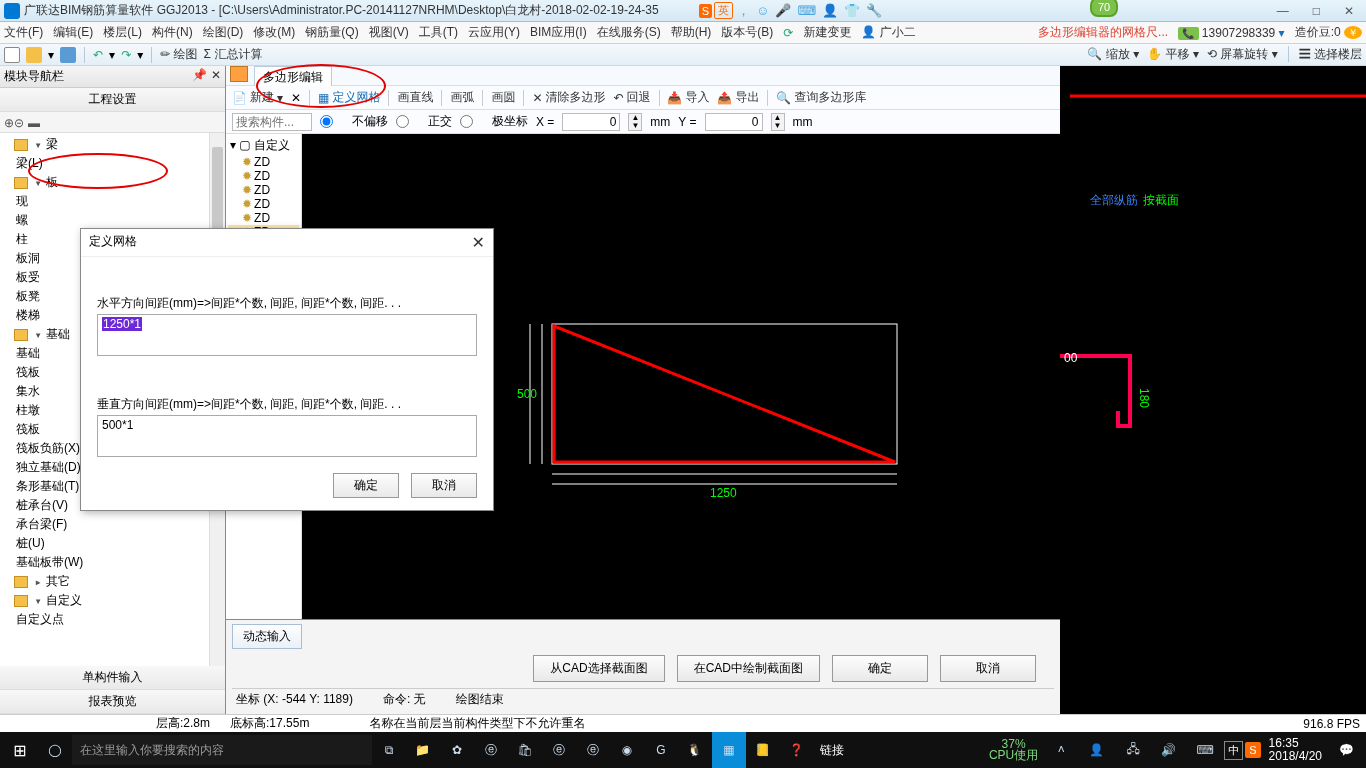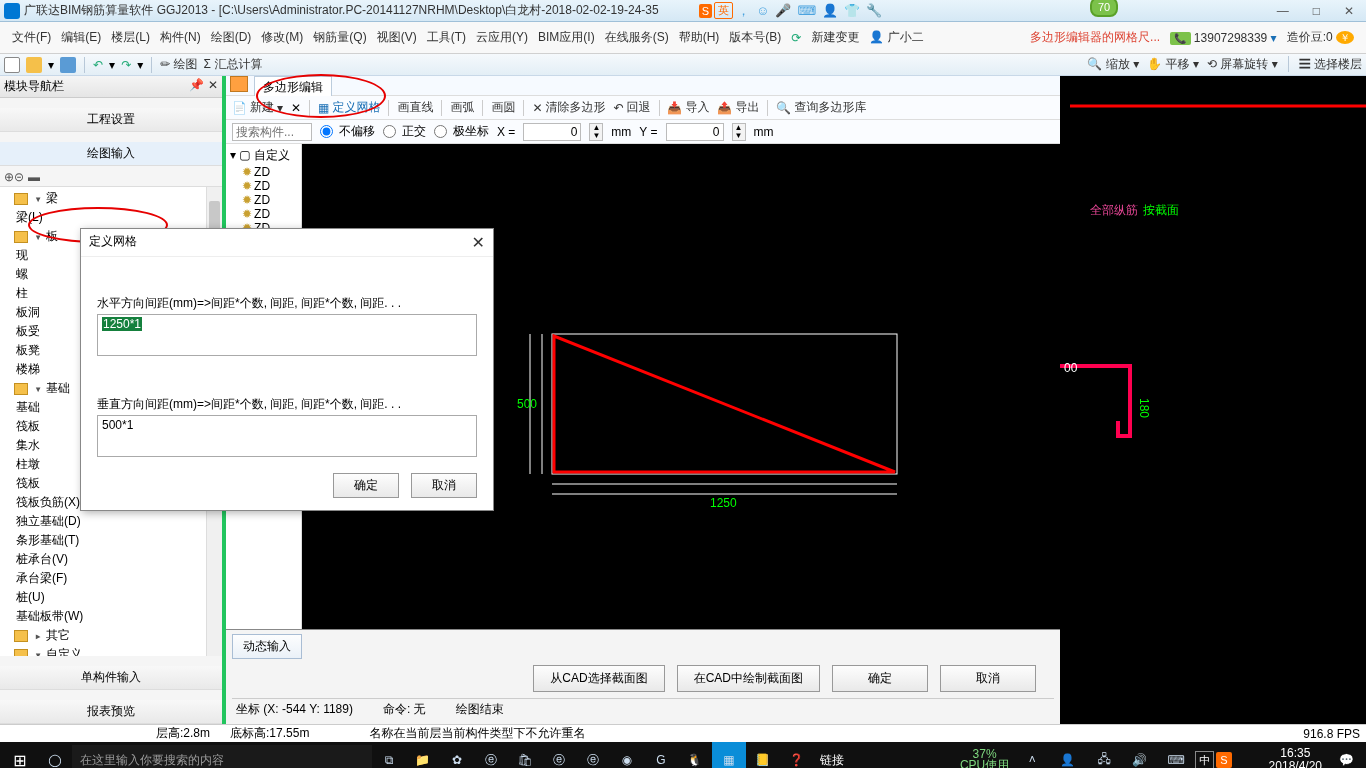--- a/index.html
+++ b/index.html
@@ -9,40 +9,40 @@
 .titlebar .app-icon { width: 16px; height: 16px; background: #0078d4; border-radius: 3px; margin-right: 4px; }
 .titlebar .title { flex: 0 0 auto; color: #333; }
 .titlebar .ime { margin-left: 40px; display: flex; align-items: center; gap: 2px; }
 .titlebar .ime-badge { background: #ff6a00; color: #fff; padding: 1px 3px; border-radius: 2px; font-size: 11px; }
 .titlebar .ime-lang { border: 1px solid #ff6a00; color: #ff6a00; padding: 0 3px; border-radius: 2px; font-size: 11px; }
 .titlebar .ime-icon { color: #4AA3DF; font-size: 13px; padding: 0 2px; }
 .titlebar .window-controls { margin-left: auto; display: flex; gap: 8px; color: #555; }
 .titlebar .window-controls span { padding: 0 8px; cursor: default; }
 .titlebar .green-badge { position: absolute; left: 1090px; top: -3px; background: #7cc24a; color: #fff; padding: 2px 6px; border-radius: 8px; border: 2px solid #5aa128; font-size: 11px;}
 
-.menubar { height: 32px; background: #f8f8f8; border-bottom: 1px solid #d0d0d0; display: flex; align-items: center; padding: 0 12px; gap: 10px; }
+.menubar { height: 22px; background: #f8f8f8; border-bottom: 1px solid #d0d0d0; display: flex; align-items: center; padding: 0 4px; gap: 10px; }
 .menubar span { color: #333; cursor: default; }
 .menubar .right { margin-left: auto; display: flex; align-items: center; gap: 10px; }
 .menubar .red-text { color: #d43; }
 .menubar .blue-text { color: #1a6fb5; }
 .menubar .phone-badge { background: #7cc24a; color: #fff; padding: 1px 4px; border-radius: 2px; font-size: 10px; }
 .menubar .bean { background: #fa0; color: #fff; border-radius: 50%; padding: 1px 4px; font-size: 10px;}
 
 .toolbar1 { height: 22px; background: linear-gradient(#f5f9fc,#e3eef6); border-bottom: 1px solid #c8d8e8; display: flex; align-items: center; padding: 0 4px; gap: 6px; }
 .toolbar1 .sep { width: 1px; height: 16px; background: #b8c8d8; margin: 0 2px; }
 .toolbar1 span { color: #333; cursor: default; }
 .toolbar1 .ico { width: 16px; height: 16px; display: inline-block; background: #69b; border-radius: 2px; }
 .toolbar1 .right-tools { margin-left: auto; display: flex; gap: 8px; color: #333; }
 
 .main-area { display: flex; height: 648px; }
 
-.left-panel { width: 226px; background: #f5f5f5; border-right: 4px solid #22c55e; display: flex; flex-direction: column; }
+.left-panel { width: 226px; background: #f5f5f5; border-right: 1px solid #22c55e; display: flex; flex-direction: column; }
 .panel-header { background: linear-gradient(#f5f5f5,#e5e5e5); border-bottom: 1px solid #ccc; padding: 2px 4px; display: flex; justify-content: space-between; }
 .panel-header .x { color: #333; }
-.panel-tab { text-align: center; padding: 3px 0; border-bottom: 1px solid #ddd; background: linear-gradient(#f8f8f8,#e9e9e9); margin-top: 10px; }
+.panel-tab { text-align: center; padding: 3px 0; border-bottom: 1px solid #ddd; background: linear-gradient(#f8f8f8,#e9e9e9); }
 .tree-tools { padding: 2px 4px; border-bottom: 1px solid #ddd; color: #555; font-size: 14px;}
 .tree { flex: 1; overflow: auto; background: #fff; padding: 2px 0; position: relative;}
 .tree-item { padding: 1px 4px; display: flex; align-items: center; gap: 3px; white-space: nowrap; }
 .tree-item.l1 { padding-left: 14px; }
 .tree-item.l2 { padding-left: 16px; }
 .tree-item.folder::before { content:""; width:12px; height:10px; background:#f5c04a; border:1px solid #c49020; display:inline-block; margin-right:2px;}
 .tree-item .tog { width: 10px; text-align: center; color: #555; font-family: monospace;}
 .scrollbar-v { position:absolute; right:0; top:0; bottom:0; width:16px; background:#f0f0f0; border-left:1px solid #ddd;}
 .scrollbar-v .thumb { position:absolute; top:14px; left:2px; right:2px; height:120px; background:#c8c8c8; border-radius:2px;}
 
@@ -52,21 +52,21 @@
 .polyedit-header .ico { width: 18px; height: 16px; background: #ffa040; display: inline-block; margin-right: 2px; border:1px solid #c07820;}
 .polyedit-header .tab { padding: 2px 8px; background: #fff; border: 1px solid #bcd; border-bottom: none; margin-left: 4px;}
 .red-oval { position: absolute; border: 2px solid #e60000; border-radius: 50%; pointer-events: none; z-index: 5;}
 
 .poly-toolbar { height: 24px; display: flex; align-items: center; padding: 0 6px; gap: 8px; border-bottom: 1px solid #ddd; background: #fafcff;}
 .poly-toolbar .item { display: flex; align-items: center; gap: 3px; cursor: default; color: #333;}
 .poly-toolbar .sep { width:1px; height:16px; background:#ccc;}
 
 .coord-bar { height: 24px; display: flex; align-items: center; padding: 0 6px; gap: 8px; border-bottom: 1px solid #ddd; background: #fafcff;}
 .coord-bar input.search { width: 80px; border: 1px solid #bbb; padding: 1px 3px; color: #999;}
-.coord-bar .radio { display: flex; align-items: center; gap: 6px;}
+.coord-bar .radio { display: flex; align-items: center; gap: 19px;}
 .coord-bar .radio input { margin: 0;}
 .coord-bar .numbox { width: 58px; border: 1px solid #bbb; text-align: right; padding: 1px 3px; background: #fff;}
 .coord-bar .spin { width: 14px; height: 18px; border:1px solid #bbb; background:#f3f3f3; font-size:8px; line-height:8px; text-align:center;}
 
 .work-row { flex: 1; display: flex; overflow: hidden;}
 .obj-tree { width: 76px; background: #fff; border-right: 1px solid #ddd; padding: 2px;}
 .obj-tree .node { padding: 1px 2px; white-space: nowrap;}
 .obj-tree .sub { padding-left: 14px; display:flex; align-items:center; gap:2px;}
 .obj-tree .gear { color:#c9a030;}
 .obj-tree .sub.sel { background:#fde8a8;}
@@ -75,39 +75,39 @@
 .canvas svg { position: absolute; top: 0; left: 0;}
 
 .canvas-bottom { border-top: 1px solid #888; background: #f4f4f4; padding: 4px 6px; display: flex; flex-direction: column; gap: 6px;}
 .dyn-input-btn { border:1px solid #a9bdd4; background: linear-gradient(#fdfdfe,#eaf1f8); padding: 3px 10px; width: fit-content;}
 .btn-row { display:flex; justify-content:flex-end; gap:12px; padding-right: 18px;}
 .btn-row .btn { border:1px solid #999; background: linear-gradient(#fdfdfd,#e9e9e9); padding: 4px 16px; min-width: 96px; text-align:center;}
 .status-line { display:flex; gap: 30px; padding: 2px 4px; border-top:1px solid #ccc;}
 
 .right-panel { width: 306px; background: #000; position: relative;}
 .right-panel .label-row { position:absolute; top:120px; left:30px; color:#0f0; font-size:20px; font-family: SimHei;}
-.right-panel .label-row .w { color:#ec4899;font-family:Liberation Mono, monospace;}
+.right-panel .label-row .w { color:#3b82f6;font-family:Liberation Mono, monospace;}
 
 .dialog { position: absolute; left: 80px; top: 228px; width: 414px; background: #fff; border: 1px solid #888; box-shadow: 2px 2px 8px rgba(0,0,0,0.3); z-index: 10;}
 .dialog .dtitle { background: #fff; padding: 4px 8px; display:flex; justify-content:space-between; border-bottom:1px solid #eee;}
 .dialog .dtitle .x { font-size: 16px; color: #333; cursor: default;}
 .dialog .dbody { padding: 10px 16px;}
 .dialog .dbody .lbl { margin-bottom: 2px; margin-top: 28px;}
 .dialog .dbody .inp { width: 100%; height: 42px; border:1px solid #aaa; padding: 2px 4px; resize:none; font-family: inherit;}
-.dialog .dbody .inp .hl { background:#15803d; color:#fff; padding:0 1px;}
+.dialog .dbody .inp .hl { background:#6d28d9; color:#fff; padding:0 1px;}
 .dialog .dbtns { display:flex; justify-content:flex-end; gap:12px; padding: 6px 16px 12px; }
 .dialog .dbtns .btn { border:1px solid #999; background: linear-gradient(#fdfdfd,#e9e9e9); padding: 3px 20px;}
 
 .taskbar { height: 36px; background: #101010; display:flex; align-items:center; color:#fff; padding: 0 2px;}
 .taskbar .start { width:36px; height:36px; display:flex; align-items:center; justify-content:center; font-size:16px;}
 .taskbar .search { background:#1a1a1a; height:30px; width:300px; display:flex; align-items:center; padding:0 8px; color:#999;}
 .taskbar .tb-ico { width:34px; height:36px; display:flex; align-items:center; justify-content:center; color:#cde;}
 .taskbar .sys { margin-left:auto; display:flex; align-items:center; gap:2px;}
 .taskbar .cpu { font-size:10px; line-height:11px; color:#7fd87f; text-align:center; padding:0 4px;}
-.taskbar .clock { font-size:11px; line-height:13px; text-align:center; padding:0 6px;margin-left:29px;}
+.taskbar .clock { font-size:11px; line-height:13px; padding:0 6px;}
 .taskbar .ime-s { background:#ff6a00; padding:2px 4px; border-radius:2px; font-size:11px;}
 .taskbar .ime-c { border:1px solid #888; padding:1px 3px; font-size:11px;}
 .link-btn { color:#fff; padding:0 6px;}
 
 .warn-line { height: 18px; background: #fff; border-top: 1px solid #ccc; padding: 0 6px; display:flex; align-items:center;}
 .warn-line .rt { margin-left:auto;}
 </style>
 </head>
 <body>
 
@@ -178,21 +178,20 @@
 </div>
 
 <div class="main-area">
 
   <div class="left-panel">
     <div class="panel-header">
       <span>模块导航栏</span>
       <span class="x">📌 ✕</span>
     </div>
     <div class="panel-tab">工程设置</div>
-    <div class="panel-tab" style="background:#e6f0fa;">绘图输入</div>
     <div class="tree-tools">
       <span>⊕⊝</span>
       <span>▬</span>
     </div>
     <div class="tree">
       <div class="scrollbar-v">
           <div class="thumb"></div>
         </div>
       <div class="tree-item l1 folder">
           <span class="tog">▾</span>

